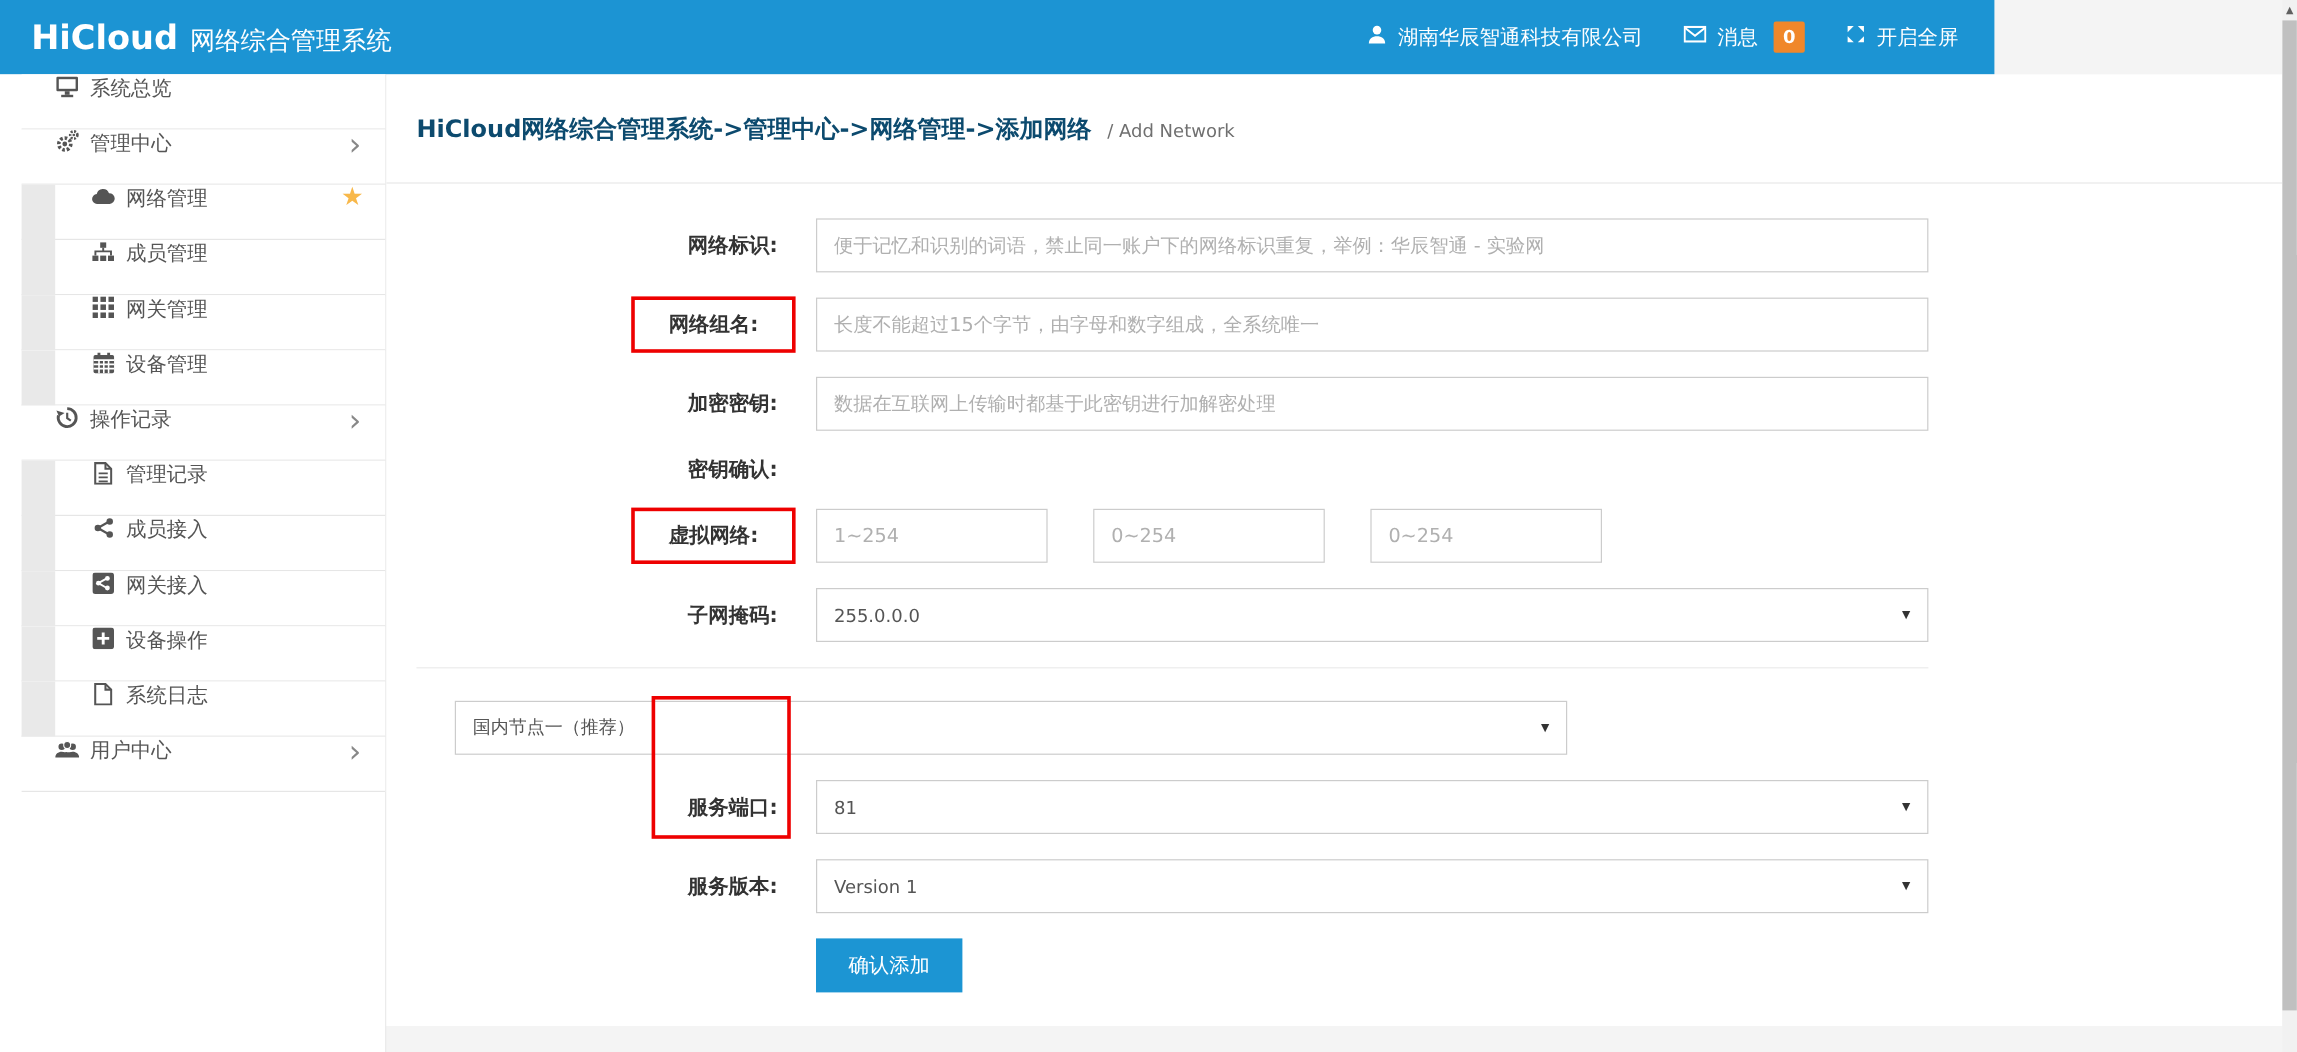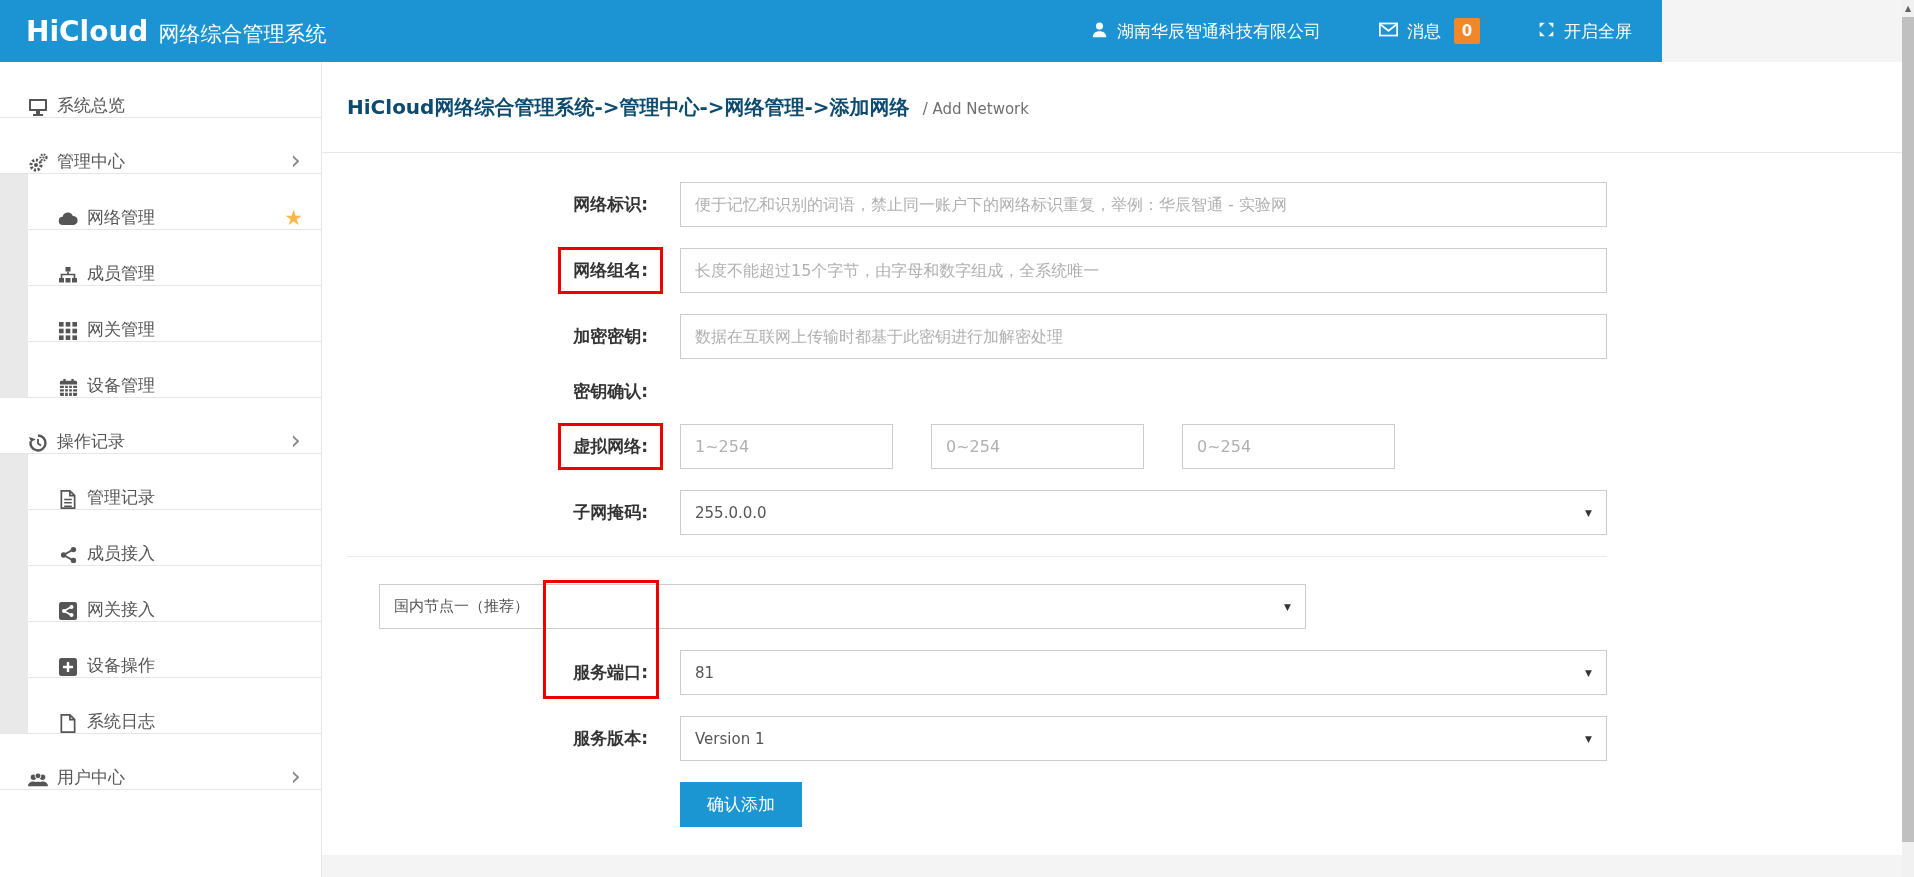--- a/index.html
+++ b/index.html
@@ -5,62 +5,62 @@
   * { margin:0; padding:0; box-sizing:border-box; }
   html,body { width:1914px; height:877px; overflow:hidden;
     font-family:"DejaVu Sans","Liberation Sans",sans-serif; background:#f4f4f4; }
 
   
   .topbar { position:absolute; left:0; top:0; width:1662px; height:62px;
     background:#1c94d3; display:flex; align-items:center; color:#fff; }
   .logo { display:flex; align-items:baseline; padding-left:26px; }
   .logo .brand { font-size:28px; font-weight:bold; letter-spacing:0; }
   .logo .suffix { font-size:21px; margin-left:10px; font-weight:400; }
-  .top-right { margin-left:auto; margin-right:30px; display:flex; align-items:center; gap:58px; }
+  .top-right { margin-left:auto; margin-right:30px; display:flex; align-items:center; gap:34px; }
   .top-item { display:flex; align-items:center; gap:9px; font-size:17px; cursor:pointer; }
   .badge { background:#f0872a; color:#fff; min-width:26px; height:26px; line-height:26px;
     text-align:center; font-size:15px; font-weight:bold; border-radius:2px; margin-left:4px; }
 
   
   .scrollbar { position:absolute; right:0; top:0; width:12px; height:877px; background:#f1f1f1; }
   .scroll-up { height:17px; display:flex; align-items:center; justify-content:center;
     font-size:8px; color:#606060; }
   .scroll-thumb { position:absolute; top:17px; left:0; width:12px; height:825px; background:#c0c0c0; }
 
   
   .sidebar { position:absolute; left:0; top:62px; width:322px; height:815px;
     background:#fff; border-right:1px solid #e6e6e6; }
-  .side-item { position:relative; height:56px; display:flex; align-items:flex-end;
+  .side-item { position:relative; height:46px; display:flex; align-items:flex-start;
     padding-left:28px; font-size:17px; color:#555; border-bottom:1px solid #e6e6e6;
-    background:#fff; cursor:pointer; }
+    background:#fff; cursor:pointer;margin-left:18px; }
   .side-item.sub { padding-left:58px; }
   .side-item.sub::before { content:""; position:absolute; left:0; top:0; bottom:-1px;
     width:28px; background:#e9e9e9; }
   .side-item .icn { width:20px; height:20px; margin-right:9px; flex-shrink:0;
     display:inline-flex; align-items:center; justify-content:center; }
   .chev { margin-left:auto; margin-right:20px; color:#888; font-size:26px; line-height:1;
     font-family:"DejaVu Sans",sans-serif; }
   .star { margin-left:auto; margin-right:18px; color:#f8b84a; font-size:21px; line-height:1; }
 
   
   .content { position:absolute; left:322px; top:62px; width:1580px; height:793px; background:#fff; }
   .crumb { height:91px; padding:32px 0 0 25px; border-bottom:1px solid #e8e8e8; }
   .crumb .path { color:#0c4a6e; font-size:20px; font-weight:bold; }
   .crumb .suffix { color:#707070; font-size:15px; font-weight:normal; margin-left:8px; }
 
   .form { padding:29px 0 0 25px; }
   .frow { display:flex; align-items:center; margin-bottom:21px; }
   .lbl { width:301px; flex-shrink:0; text-align:right; font-size:17px; font-weight:bold; color:#333; }
   .ctl { width:927px; margin-left:32px; }
-  .red-box { display:inline-block; border:3px solid #ee0000; padding:9px 12px; margin:-12px -15px;text-align:right; }
+  .red-box { display:inline-block; border:3px solid #ee0000; padding:9px 28px; margin:-12px -15px;text-align:right; }
   input.txt { width:100%; height:45px; border:1px solid #ccc; padding:0 14px;
     font-size:16px; color:#737373; font-family:inherit; background:#fff; outline:none; }
   input.txt::placeholder { color:#b0b0b0; }
   .vnet { display:flex; gap:38px; }
-  .vnet input.txt { width:213px; }
+  .vnet input.txt { width:193px; }
   .sel { height:45px; border:1px solid #ccc; background:#fff; display:flex;
     align-items:center; justify-content:space-between; padding:0 14px; cursor:pointer; }
   .sel .val { font-size:15px; color:#555; }
   .sel .caret { font-size:9px; color:#333; }
   .sep { width:1260px; border-top:1px solid #ececec; margin:0 0 27px 0; }
   .svc-group { position:relative; }
   .group-redbox { position:absolute; left:196px; top:-4px; width:116px; height:119px;
     border:3px solid #ee0000; pointer-events:none; }
   .submit { margin-left:333px; width:122px; height:45px; background:#1c95d3; color:#fff;
     border:none; font-size:17px; font-family:inherit; cursor:pointer; }

